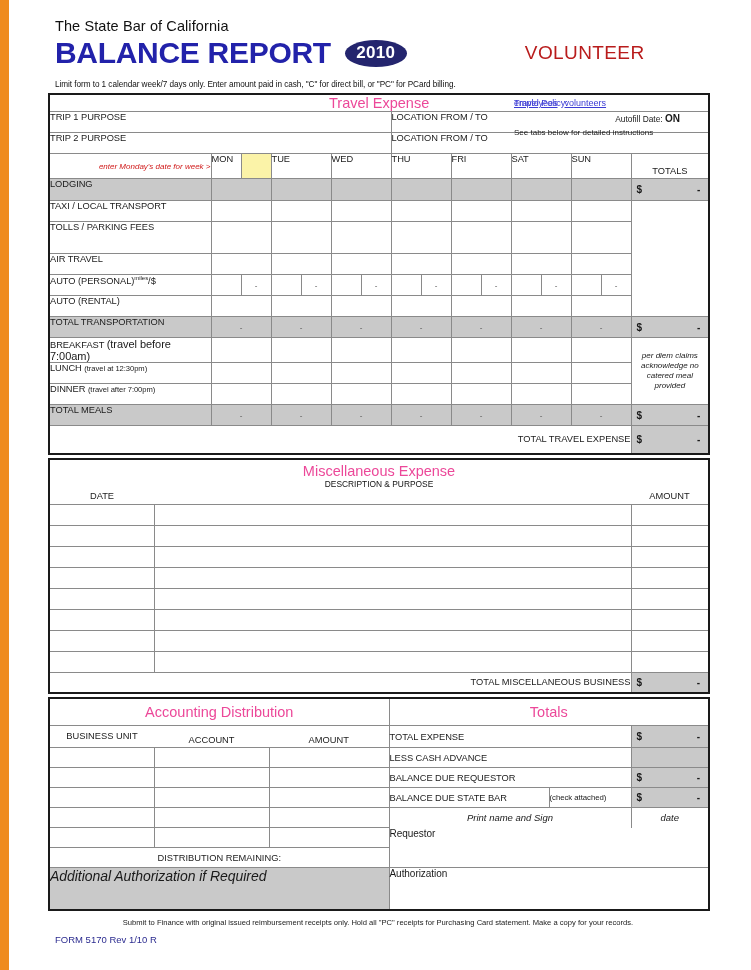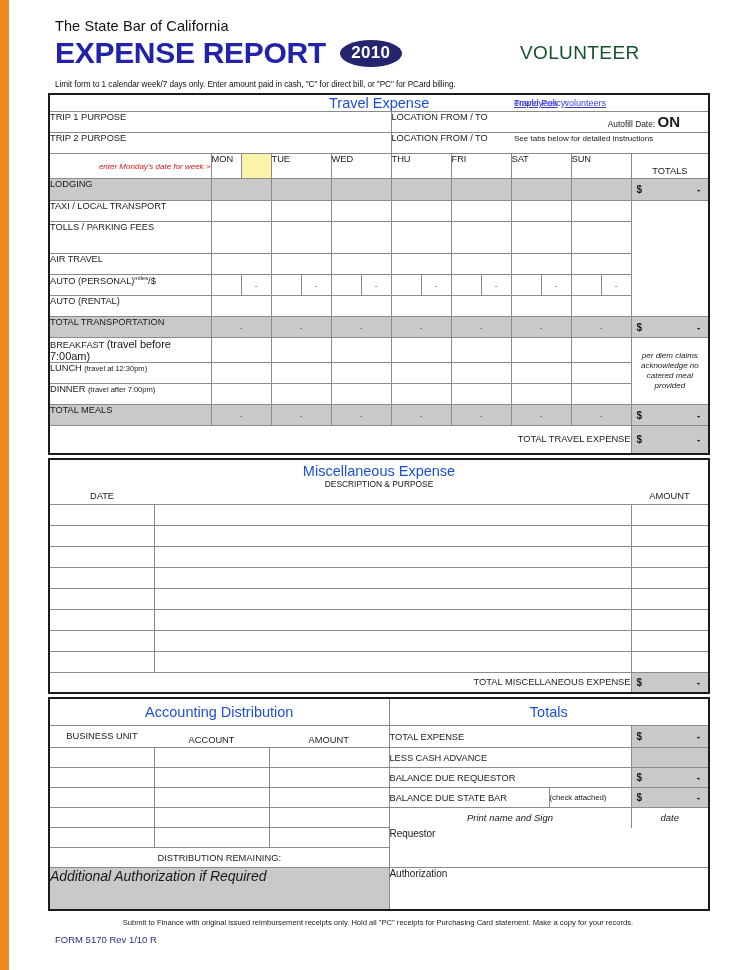--- a/index.html
+++ b/index.html
@@ -61,21 +61,21 @@
     font-size: 17px;
     font-weight: bold;
     display: flex;
     align-items: center;
     justify-content: center;
     margin-left: 14px;
     letter-spacing: .3px;
   }
   .hdr-type {
     font-size: 19px;
-    color: #14532d;
+    color: #b91c1c;
     margin-left: 118px;
     letter-spacing: .4px;
   }
   .instr-line {
     font-size: 8.2px;
     color: #111;
     margin: 9px 0 3px 7px;
     letter-spacing: -0.05px;
   }
 
@@ -105,27 +105,27 @@
     width: 194px;
     font-size: 8.4px;
   }
   .policy a {
     color: #3b3bd4;
     text-decoration: underline;
     font-size: 9px;
   }
   .policy .ln1 { margin-bottom: 5px; }
   .policy .ln2 { text-align: right; padding-right: 28px; margin-bottom: 4px; }
-  .policy .ln2 b { font-size: 15px; text-align: center; }
+  .policy .ln2 b { font-size: 10px; text-align: center; }
   .policy .ln3 { font-size: 8px; }
 
   
   .sec-title {
     text-align: center;
-    color: #1d4ed8;
+    color: #ec4899;
     font-size: 14.5px;
     padding: 3px 0 2px;
   }
   .sec-sub {
     text-align: center;
     font-size: 8.4px;
     color: #111;
   }
 
   .money {
@@ -179,21 +179,21 @@
 <body>
 
 <div id="scan-edge"></div>
 
 <div id="page">
 <div class="sheet">
 
   <div>
     <div class="hdr-org">The State Bar of California</div>
     <div class="hdr-row">
-      <div class="hdr-title">EXPENSE REPORT</div>
+      <div class="hdr-title">BALANCE REPORT</div>
       <div class="year-badge">2010</div>
       <div class="hdr-type">VOLUNTEER</div>
     </div>
     <div class="instr-line">Limit form to 1 calendar week/7 days only. Enter amount paid in cash, "C" for direct bill,  or "PC" for PCard billing.</div>
   </div>
 
 
   <div class="policy">
     <div class="ln1">
       <a href="#">employees</a>
@@ -479,21 +479,21 @@
             <td style="height:21px"></td>
             <td></td>
             <td></td>
           </tr>
       <tr>
             <td style="height:21px"></td>
             <td></td>
             <td></td>
           </tr>
       <tr>
-        <td class="tot-lbl" colspan="2" style="height:20px;border:none;border-top:1px solid #8a8a8a">TOTAL MISCELLANEOUS EXPENSE</td>
+        <td class="tot-lbl" colspan="2" style="height:20px;border:none;border-top:1px solid #8a8a8a">TOTAL MISCELLANEOUS BUSINESS</td>
         <td class="shade">
           <div class="money">
                 <span>$</span>
                 <span>-</span>
               </div>
         </td>
       </tr>
     </tbody>
   </table>
 

